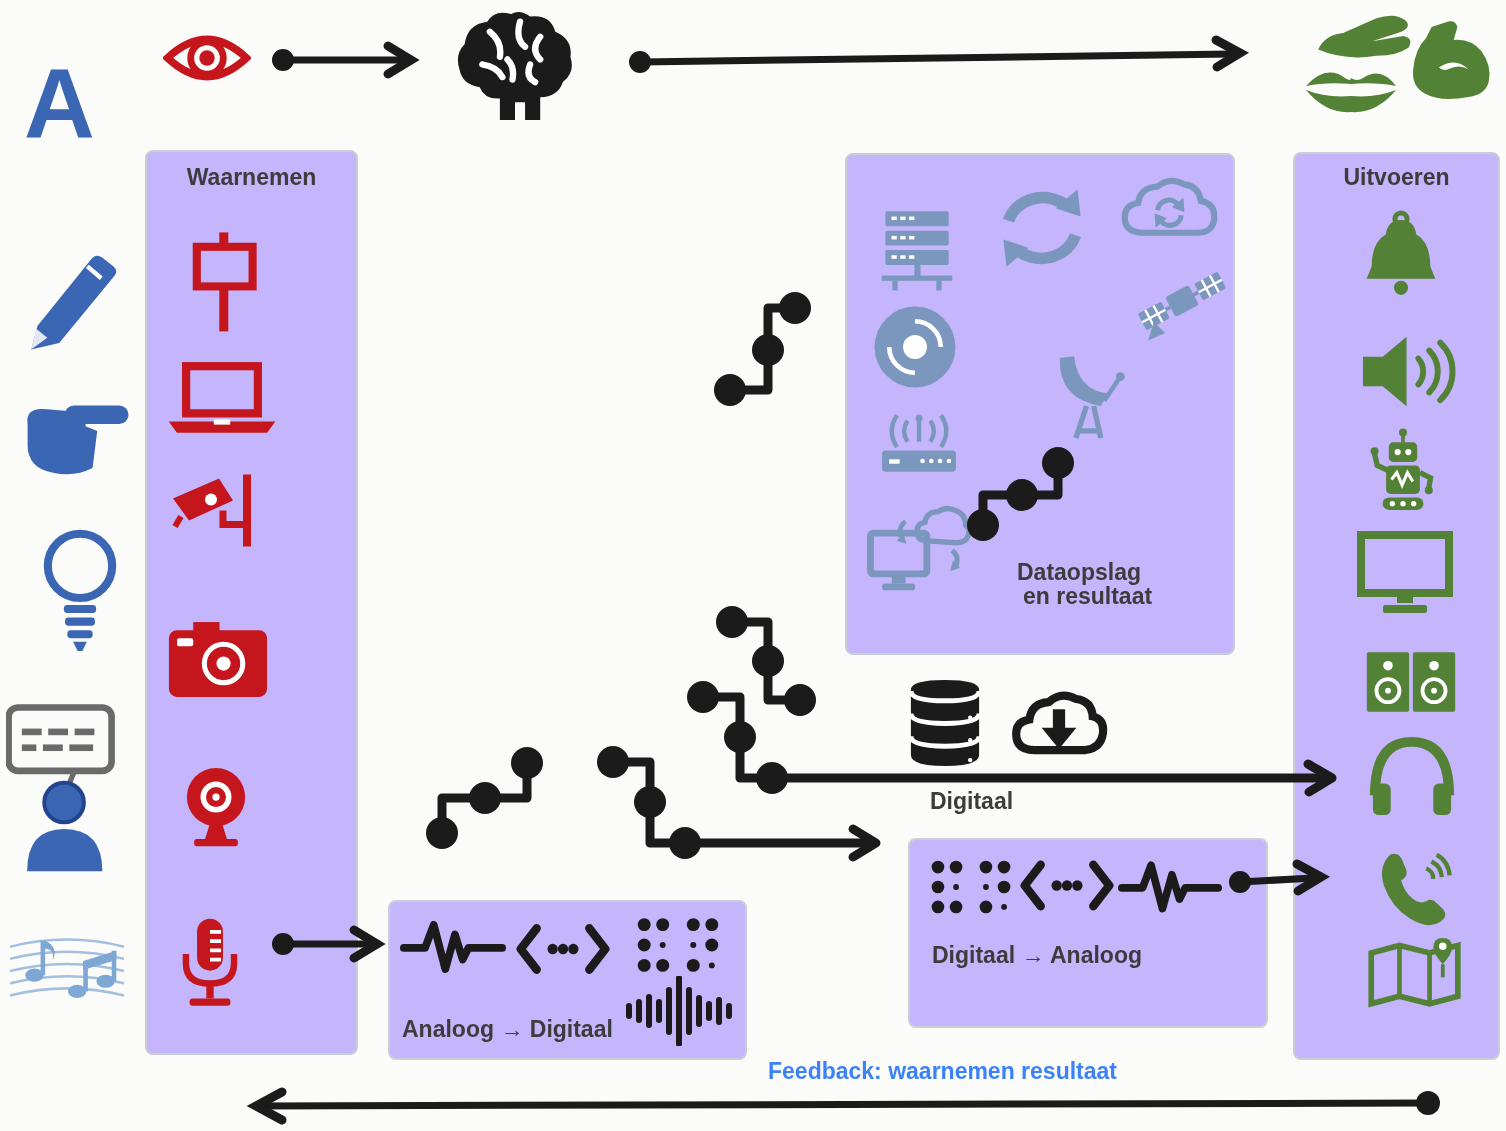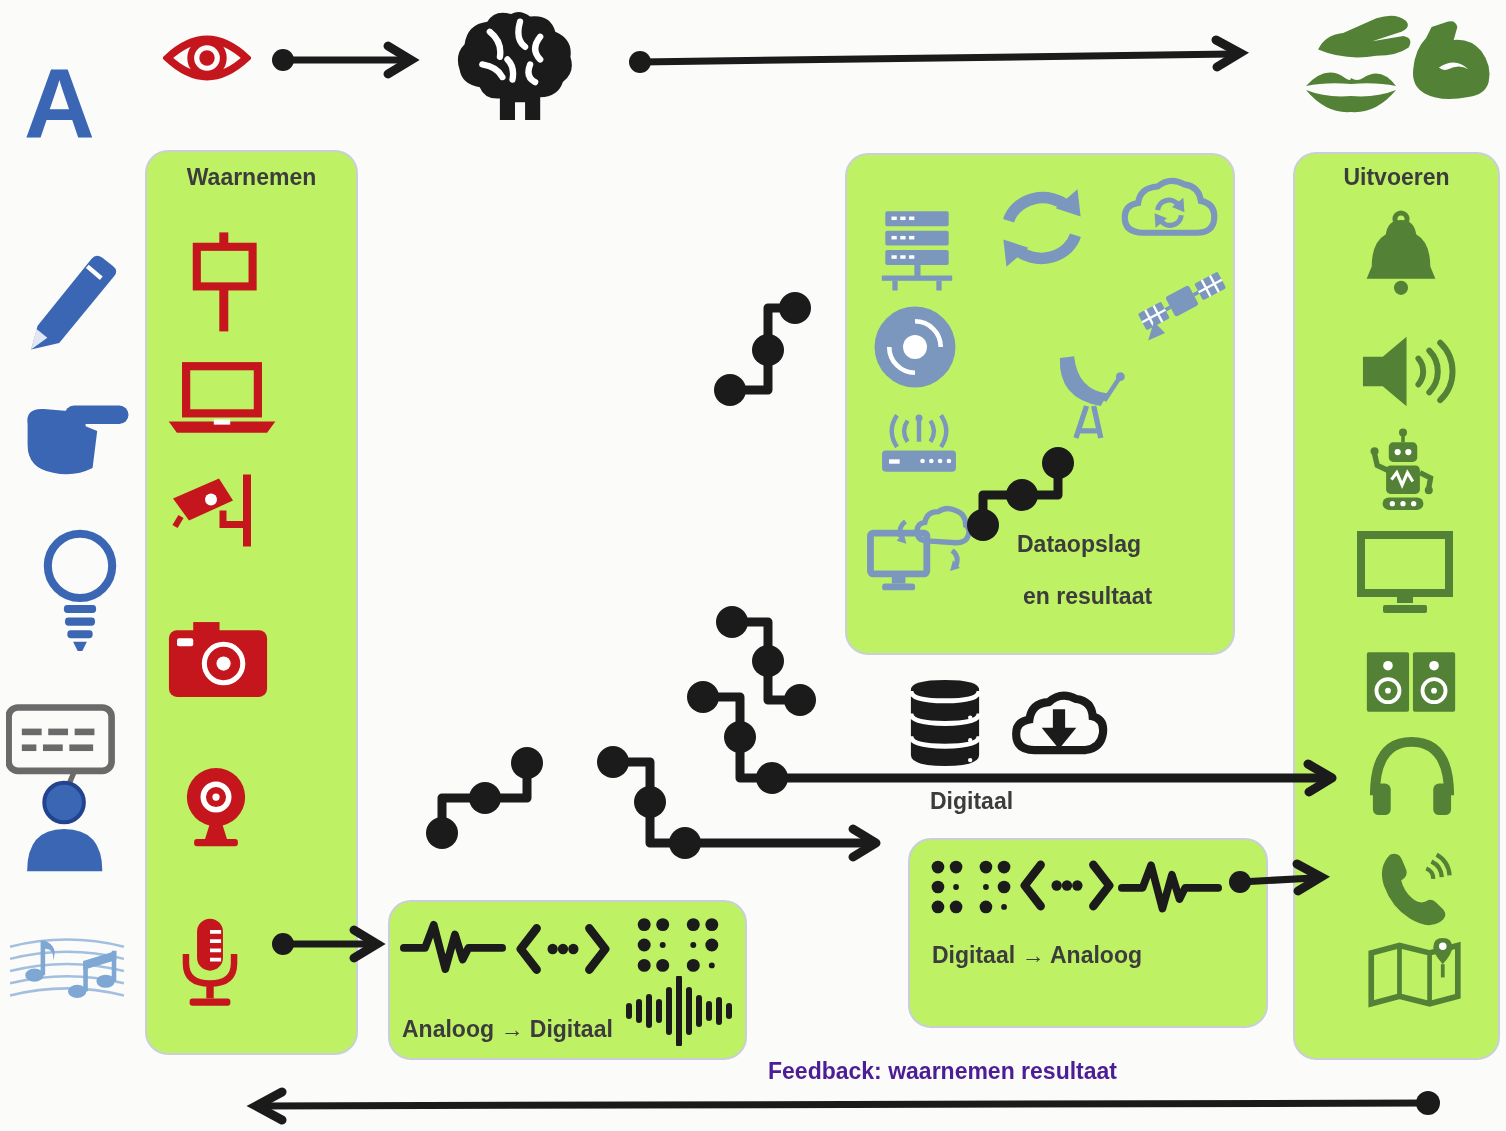--- a/index.html
+++ b/index.html
@@ -1,20 +1,20 @@
 <!DOCTYPE html>
 <html style="--red: #c4161c; --blue: #3a66b4; --light_blue: #7fa7d4; --green: #538135; --steel: #7b97bd; --ink: #1b1b1b; --panel_border: #c9cfd4; --label: #3c3c3c;"><head>
 <meta charset="utf-8">
 <style>
   html,body{margin:0;padding:0;background:#e9e9e9}
   .stage{position:relative;width:1506px;height:1131px;background:#fbfbfa;overflow:hidden;
          font-family:"Liberation Sans",sans-serif;color:#1b1b1b}
   .icon{position:absolute}
   .icon svg{width:100%;height:100%;display:block;overflow:visible}
-  .panel{position:absolute;background:#bef264;border:2px solid var(--panel_border,#c9cfd4);border-radius:23px;box-sizing:border-box}
+  .panel{position:absolute;background:#c4b5fd;border:2px solid var(--panel_border,#c9cfd4);border-radius:8px;box-sizing:border-box}
   .plabel{position:absolute;font-size:23px;font-weight:600;color:var(--label,#3c3c3c);white-space:nowrap}
   .center{left:0;right:0;text-align:center}
   .overlay{position:absolute;left:0;top:0;width:1506px;height:1131px;pointer-events:none}
   .letterA{position:absolute;left:24px;top:54px;font-size:98px;font-weight:700;color:var(--blue,#3a66b4);line-height:1}
 
   
   .floaters [data-name="eye-icon"]{left:163px;top:28px;width:88px;height:60px;color:var(--red)}
   .floaters [data-name="brain-icon"]{left:452px;top:2px;width:126px;height:130px;color:var(--ink)}
   .floaters [data-name="hand-give-icon"]{left:1313px;top:10px;width:106px;height:52px;color:var(--green)}
   .floaters [data-name="lips-icon"]{left:1301px;top:62px;width:100px;height:52px;color:var(--green)}
@@ -502,21 +502,21 @@
         <span class="icon" data-name="microphone-icon">
           <svg>
             <use href="#sym-microphone"></use>
           </svg>
         </span>
       </div>
   </div>
 
 
   <div class="panel dataopslag" data-name="dataopslag-panel">
-    <div class="plabel" style="left:170px;top:376px" data-name="dataopslag-label-line1">Dataopslag</div>
+    <div class="plabel" style="left:170px;top:404px" data-name="dataopslag-label-line1">Dataopslag</div>
     <div class="plabel" style="left:176px;top:428px" data-name="dataopslag-label-line2">en resultaat</div>
     <div>
         <span class="icon" data-name="server-icon">
           <svg>
             <use href="#sym-server"></use>
           </svg>
         </span>
         <span class="icon" data-name="sync-icon">
           <svg>
             <use href="#sym-sync"></use>
@@ -642,21 +642,21 @@
         </span>
         <span class="icon" data-name="waveform-icon">
           <svg>
             <use href="#sym-waveform"></use>
           </svg>
         </span>
       </div>
   </div>
 
   <div class="plabel" style="left:930px;top:788px" data-name="digitaal-label">Digitaal</div>
-  <div class="plabel" style="left:768px;top:1058px;color:#4c1d95" data-name="feedback-label">Feedback: waarnemen resultaat</div>
+  <div class="plabel" style="left:768px;top:1058px;color:#3b82f6" data-name="feedback-label">Feedback: waarnemen resultaat</div>
 
   <div class="floaters" data-name="floating-icons">
       <span class="icon" data-name="eye-icon">
         <svg>
           <use href="#sym-eye"></use>
         </svg>
       </span>
       <span class="icon" data-name="brain-icon">
         <svg>
           <use href="#sym-brain"></use>

